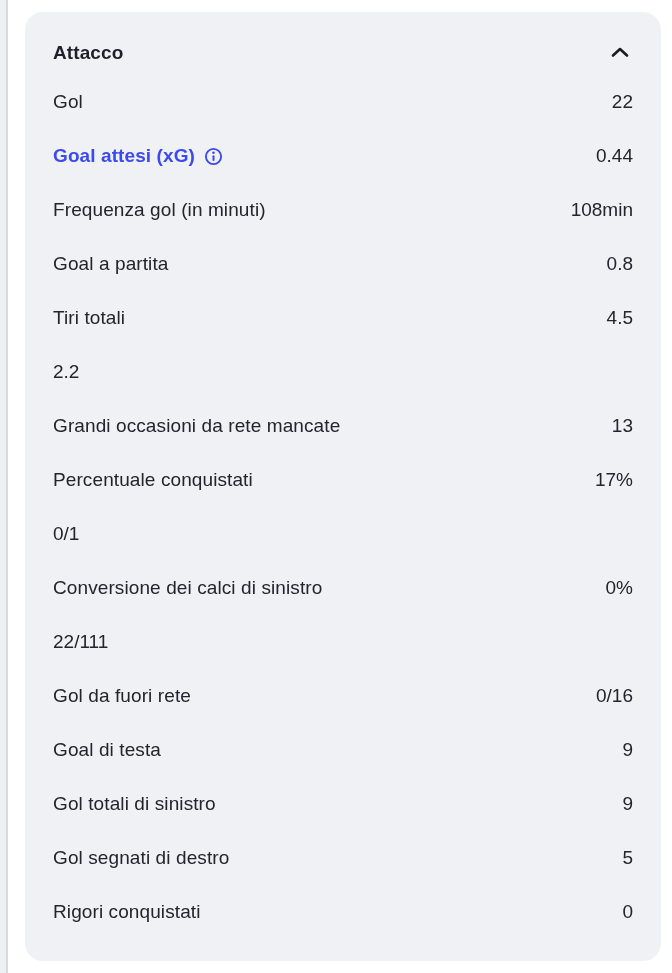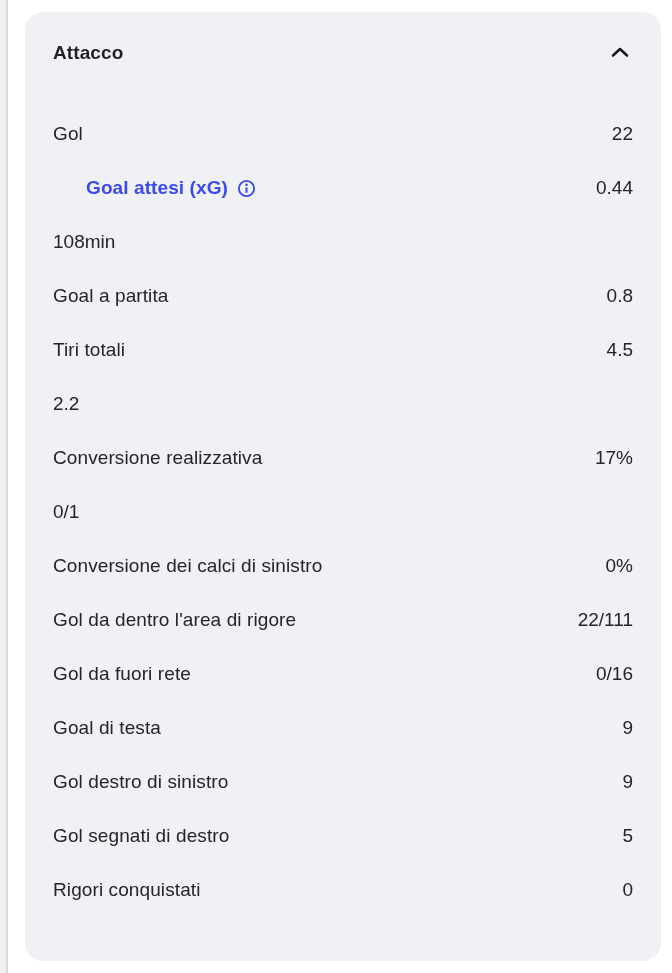--- a/index.html
+++ b/index.html
@@ -43,52 +43,50 @@
     color: #1b1c22;
     display: inline-flex;
     align-items: center;
     justify-content: center;
   }
   .chevron svg { width: 24px; height: 24px; }
   .rows { margin-top: 27px; }
   .row {
     height: 54px;
     display: flex;
-    align-items: flex-end;
+    align-items: flex-start;
     justify-content: space-between;
   }
   .label-wrap {
     display: inline-flex;
     align-items: center;
   }
   .label {
     font-size: 19px;
     color: #23242c;
     letter-spacing: 0.1px;
   }
   .row.link .label {
     color: #3b49ef;
     font-weight: 700;
-    margin-left: 33px;
   }
   .info {
     display: none;
     margin-left: 9px;
     width: 19px; height: 19px;
     color: #3b49ef;
     cursor: pointer;
   }
   .row.has-info .info { display: inline-flex; }
   .info svg { width: 19px; height: 19px; }
   .value {
     font-size: 19px;
     color: #23242c;
     font-weight: 400;
     white-space: nowrap;
-    margin-top: 17px;
   }
 </style>
 </head>
 <body>
 
 <div class="left-strip"></div>
 
 <div class="card">
   <div class="card-header">
     <span class="card-title">Attacco</span>
@@ -115,20 +113,24 @@
           <circle cx="10" cy="10" r="8" fill="none" stroke="currentColor" stroke-width="2"></circle>
           <circle cx="10" cy="6.1" r="1.35" fill="currentColor"></circle>
           <rect x="8.95" y="8.7" width="2.1" height="6" rx="1.05" fill="currentColor"></rect>
         </svg>
       </span>
     </span>
     <span class="value">0.44</span>
   </div>
 
   <div class="row">
+    <span class="label-wrap">
+      <span class="label">Frequenza gol (in minuti)</span>
+
+    </span>
     <span class="value">108min</span>
   </div>
 
   <div class="row">
     <span class="label-wrap">
       <span class="label">Goal a partita</span>
 
     </span>
     <span class="value">0.8</span>
   </div>
@@ -138,46 +140,49 @@
       <span class="label">Tiri totali</span>
 
     </span>
     <span class="value">4.5</span>
   </div>
 
   <div class="row">
     <span class="value">2.2</span>
   </div>
 
-
-  <div class="row">
-    <span class="label-wrap">
-      <span class="label">Conversione realizzativa</span>
+  <div class="row">
+    <span class="label-wrap">
+      <span class="label">Grandi occasioni da rete mancate</span>
+
+    </span>
+    <span class="value">13</span>
+  </div>
+
+  <div class="row">
+    <span class="label-wrap">
+      <span class="label">Percentuale conquistati</span>
 
     </span>
     <span class="value">17%</span>
   </div>
 
   <div class="row">
     <span class="value">0/1</span>
   </div>
 
   <div class="row">
     <span class="label-wrap">
       <span class="label">Conversione dei calci di sinistro</span>
 
     </span>
     <span class="value">0%</span>
   </div>
 
   <div class="row">
-    <span class="label-wrap">
-      <span class="label">Gol da dentro l'area di rigore</span>
-
-    </span>
     <span class="value">22/111</span>
   </div>
 
   <div class="row">
     <span class="label-wrap">
       <span class="label">Gol da fuori rete</span>
 
     </span>
     <span class="value">0/16</span>
   </div>
@@ -185,21 +190,21 @@
   <div class="row">
     <span class="label-wrap">
       <span class="label">Goal di testa</span>
 
     </span>
     <span class="value">9</span>
   </div>
 
   <div class="row">
     <span class="label-wrap">
-      <span class="label">Gol destro di sinistro</span>
+      <span class="label">Gol totali di sinistro</span>
 
     </span>
     <span class="value">9</span>
   </div>
 
   <div class="row">
     <span class="label-wrap">
       <span class="label">Gol segnati di destro</span>
 
     </span>

